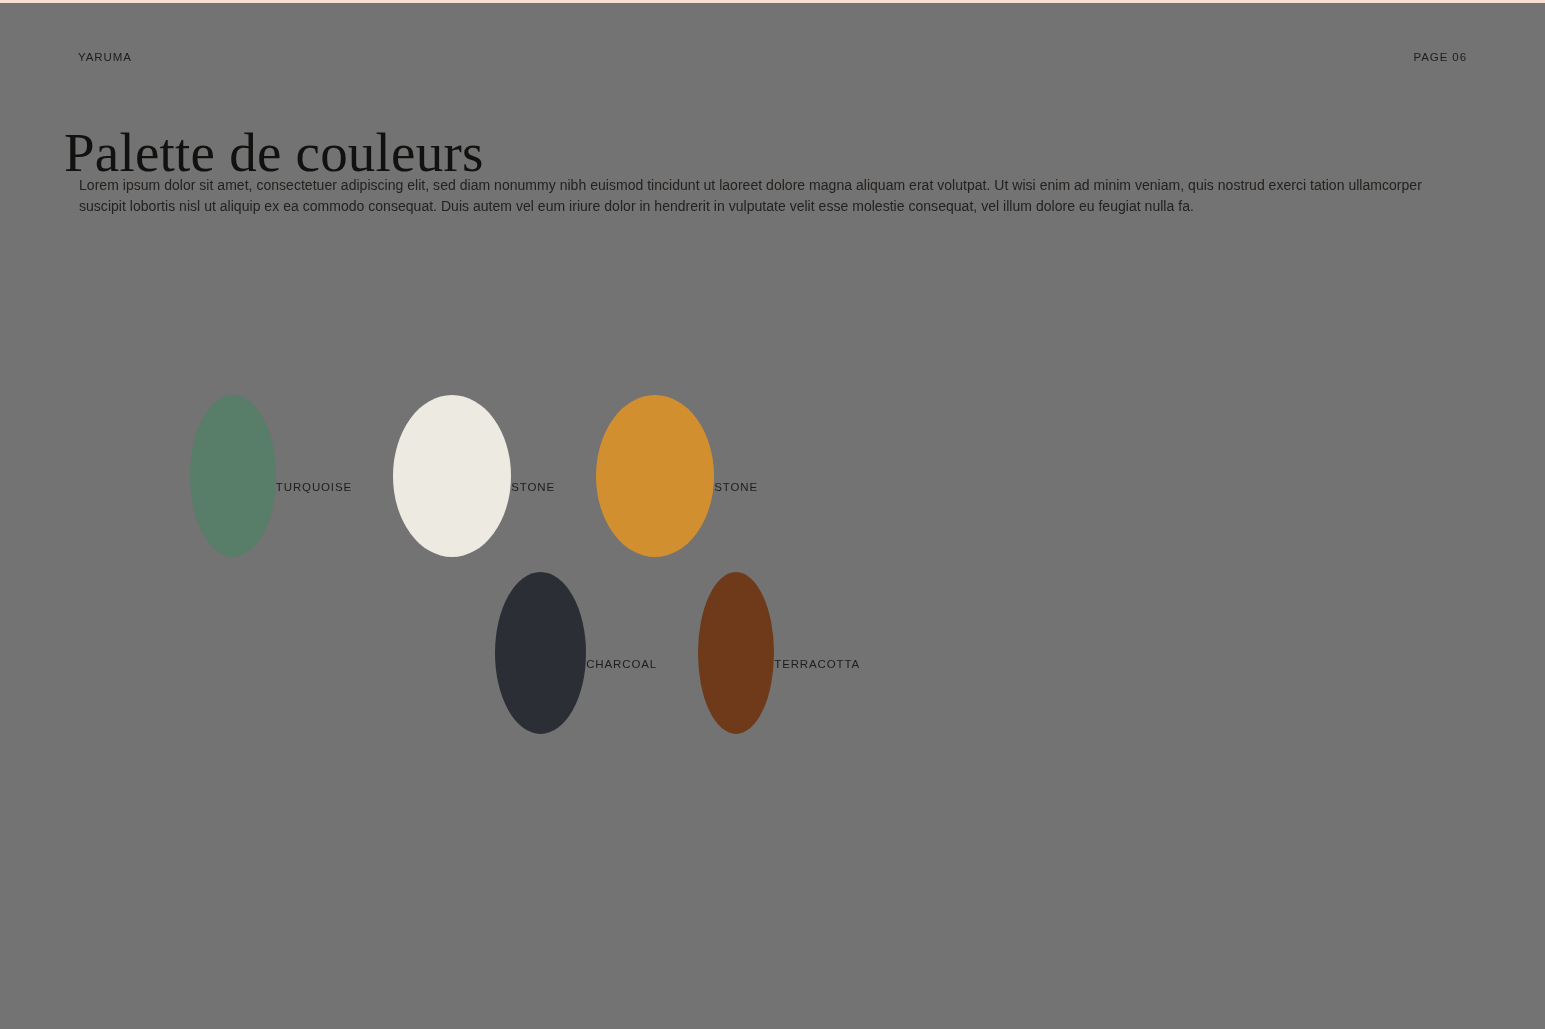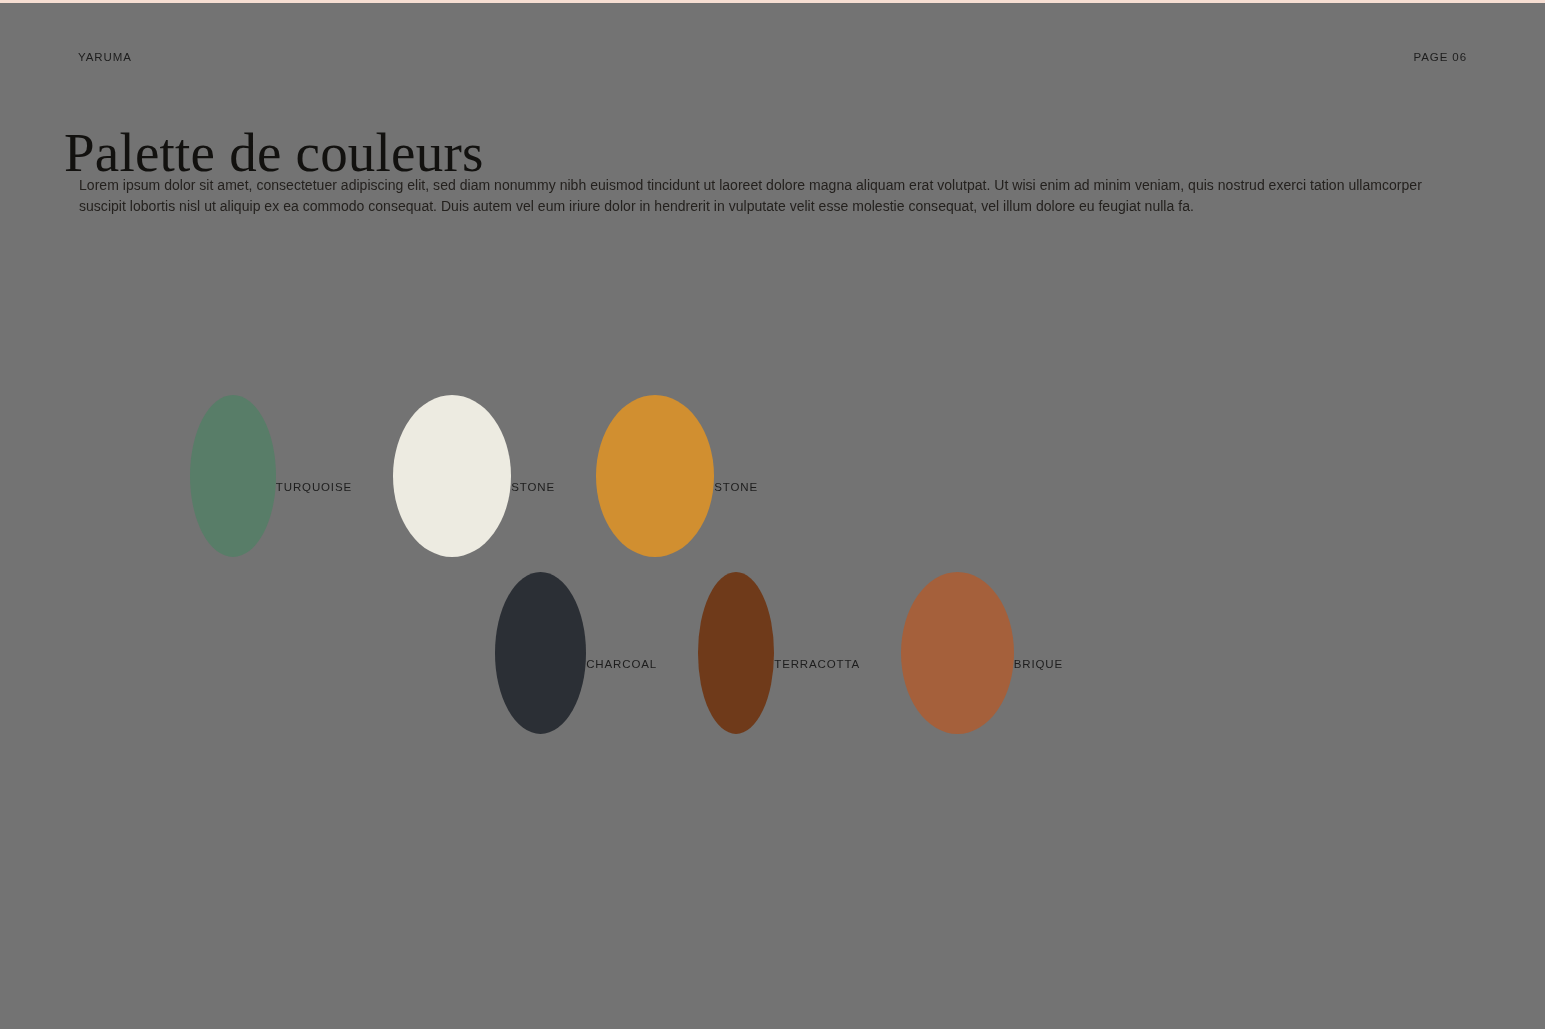--- a/index.html
+++ b/index.html
@@ -147,21 +147,17 @@
       <div class="swatch">
         <div class="disc" style="background: rgb(43, 47, 53);"></div>
         <div class="swatch-label">CHARCOAL</div>
       </div>
 
       <div class="swatch">
         <div class="disc" style="background: rgb(111, 58, 26);"></div>
         <div class="swatch-label">TERRACOTTA</div>
       </div>
 
-      <div class="swatch">
-        <div class="disc" style="background: rgb(165, 96, 59);"></div>
-        <div class="swatch-label">BRIQUE</div>
-      </div>
 
     </div>
   </div>
 
 </div>
 
 </body></html>

